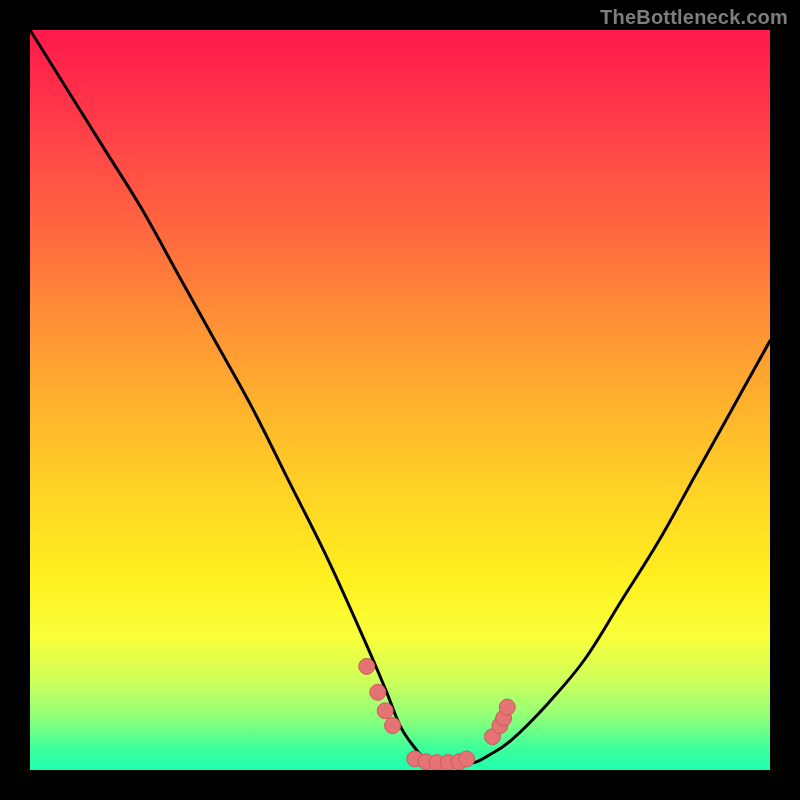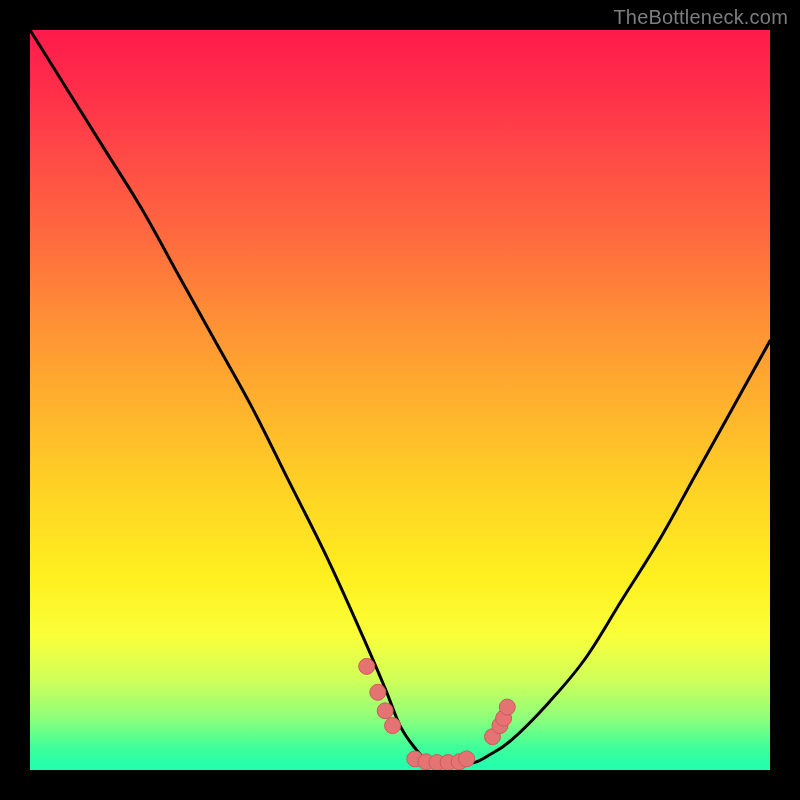--- a/index.html
+++ b/index.html
@@ -39,21 +39,21 @@
       #3eff9a 97%,
       #1fffb0 100%
     );
   }
   .watermark {
     position: absolute;
     top: 6px;
     right: 12px;
     color: #7d7d7d;
     font-size: 20px;
-    font-weight: 400;
+    font-weight: 700;
     letter-spacing: 0.2px;
     user-select: none;
   }
   svg {
     position: absolute;
     left: 0;
     top: 0;
   }
 </style>
 </head>

